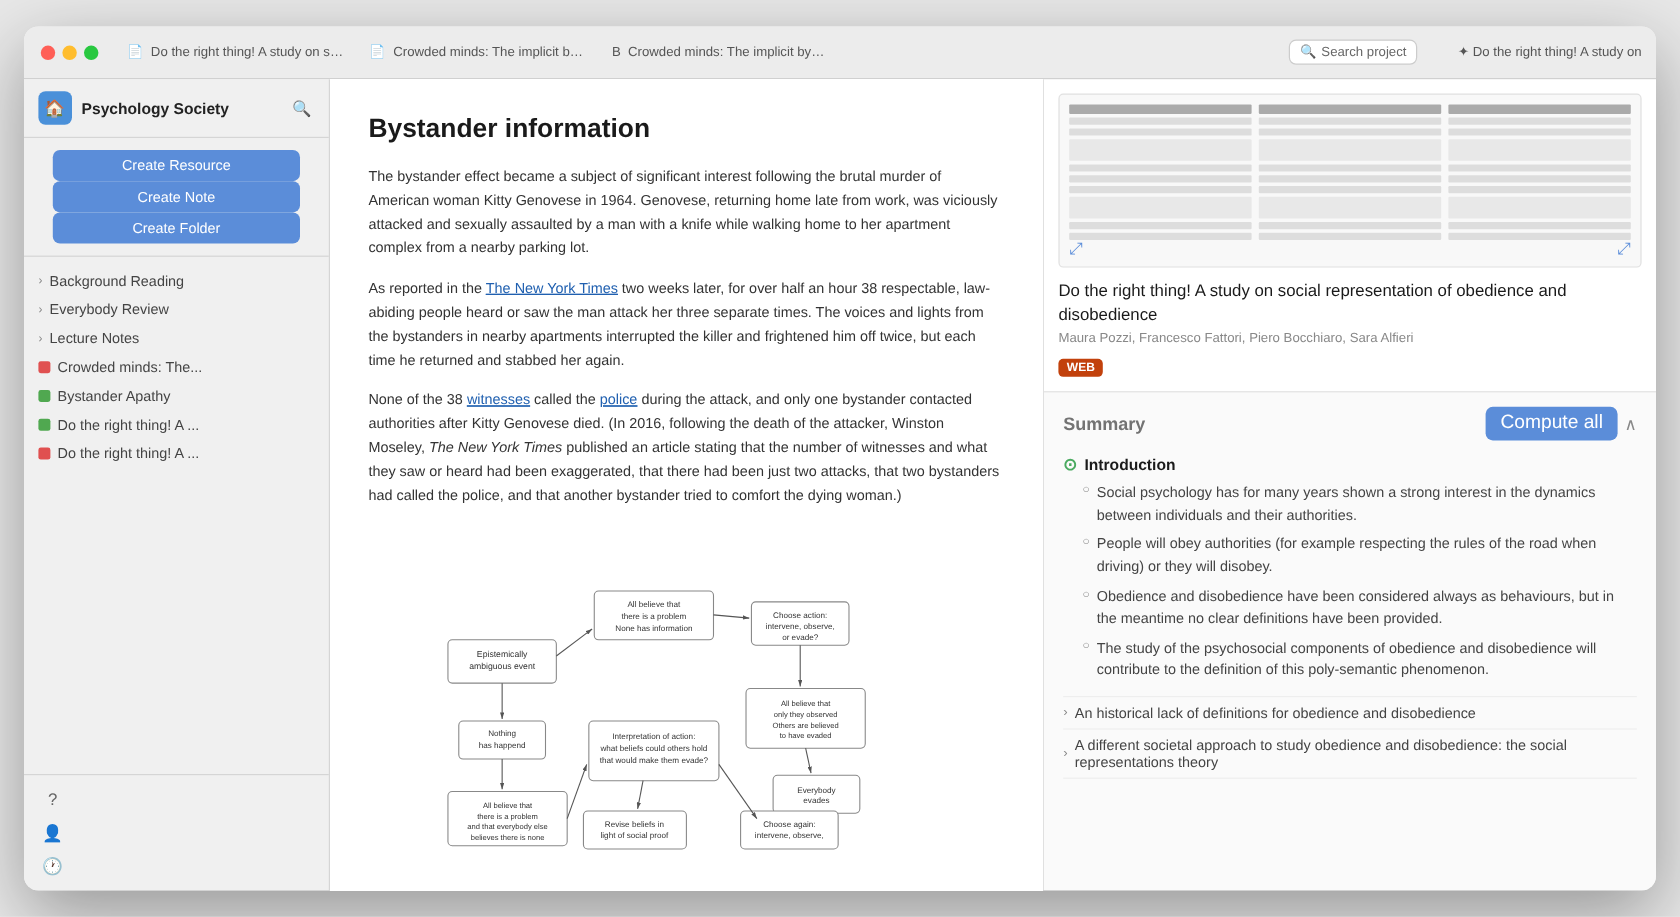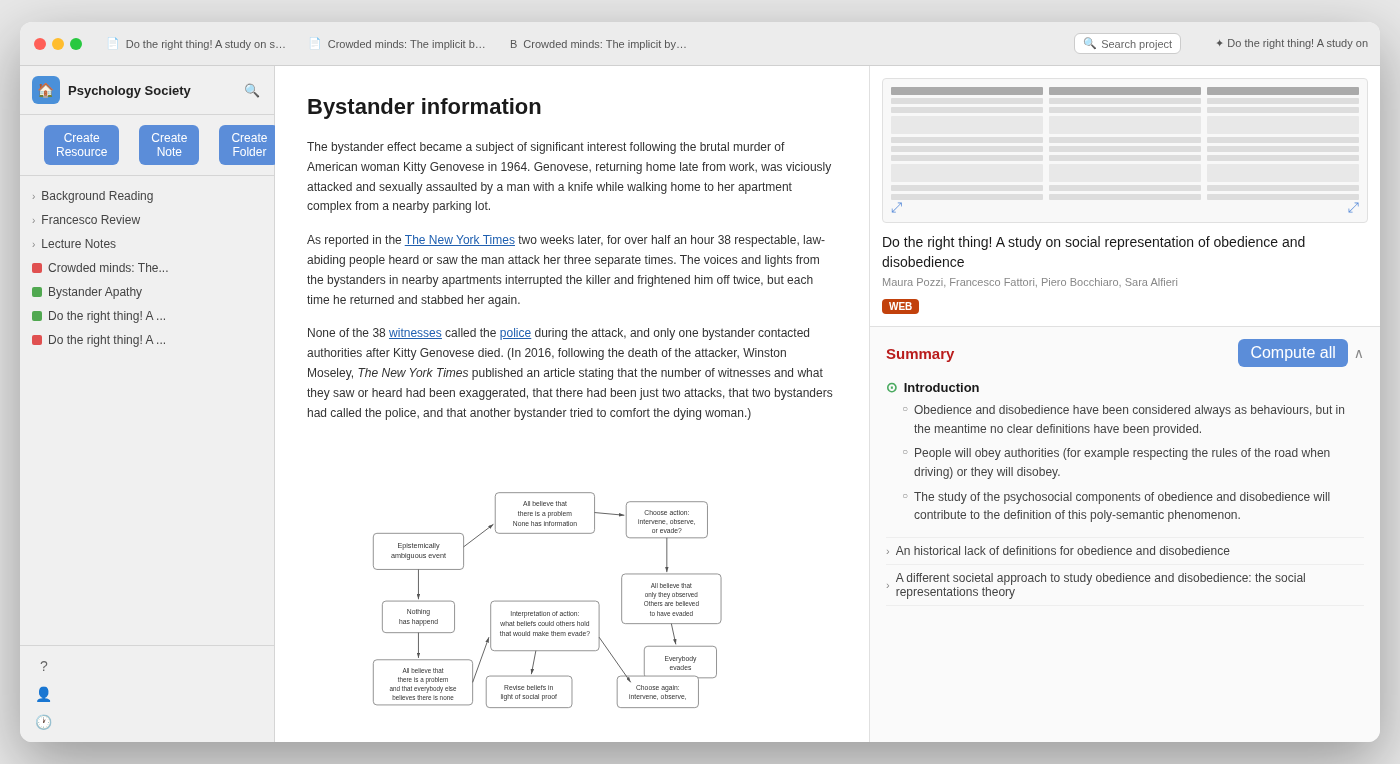--- a/index.html
+++ b/index.html
@@ -117,21 +117,22 @@
       flex: 1;
     }
     .sidebar-search-icon {
       width: 20px; height: 20px;
       display: flex; align-items: center; justify-content: center;
       color: #888; font-size: 13px; cursor: pointer;
     }
 
     .sidebar-actions {
       display: flex;
-      gap: 20px;
+      flex-direction: column;
+      gap: 0;
       padding: 10px 24px;
       border-bottom: 1px solid #d5d5d5;
     }
     .action-btn {
       background: #5b8dd9;
       color: #fff;
       border: none;
       border-radius: 6px;
       padding: 6px 12px;
       font-size: 12px;
@@ -303,21 +304,21 @@
     }
     .summary-header {
       display: flex;
       align-items: center;
       justify-content: space-between;
       margin-bottom: 12px;
     }
     .summary-title {
       font-size: 15px;
       font-weight: 700;
-      color: #b91c1c;
+      color: #737373;
     }
     .compute-btn {
       background: #5b8dd9;
       color: #fff;
       border: none;
       border-radius: 6px;
       padding: 5px 12px;
       font-size: 16px;
       cursor: pointer;
       display: flex;
@@ -423,21 +424,21 @@
         <button class="action-btn">Create Folder</button>
       </div>
 
       <div class="sidebar-nav">
         <div class="nav-item">
           <span class="nav-chevron">›</span>
           <span>Background Reading</span>
         </div>
         <div class="nav-item">
           <span class="nav-chevron">›</span>
-          <span>Francesco Review</span>
+          <span>Everybody Review</span>
         </div>
         <div class="nav-item">
           <span class="nav-chevron">›</span>
           <span>Lecture Notes</span>
         </div>
         <div class="nav-item">
           <span class="nav-dot dot-red"></span>
           <span>Crowded minds: The...</span>
         </div>
         <div class="nav-item">
@@ -611,22 +612,23 @@
               <span class="collapse-icon">∧</span>
             </div>
           </div>
 
           <div class="summary-section-item">
             <div class="section-label">
               <span class="check-icon">⊙</span>
               <span>Introduction</span>
             </div>
             <ul class="bullet-list">
+              <li>Social psychology has for many years shown a strong interest in the dynamics between individuals and their authorities.</li>
+              <li>People will obey authorities (for example respecting the rules of the road when driving) or they will disobey.</li>
               <li>Obedience and disobedience have been considered always as behaviours, but in the meantime no clear definitions have been provided.</li>
-              <li>People will obey authorities (for example respecting the rules of the road when driving) or they will disobey.</li>
               <li>The study of the psychosocial components of obedience and disobedience will contribute to the definition of this poly-semantic phenomenon.</li>
             </ul>
           </div>
 
           <div class="collapsed-section">
             <span class="chevron-right">›</span>
             <span>An historical lack of definitions for obedience and disobedience</span>
           </div>
 
           <div class="collapsed-section">

